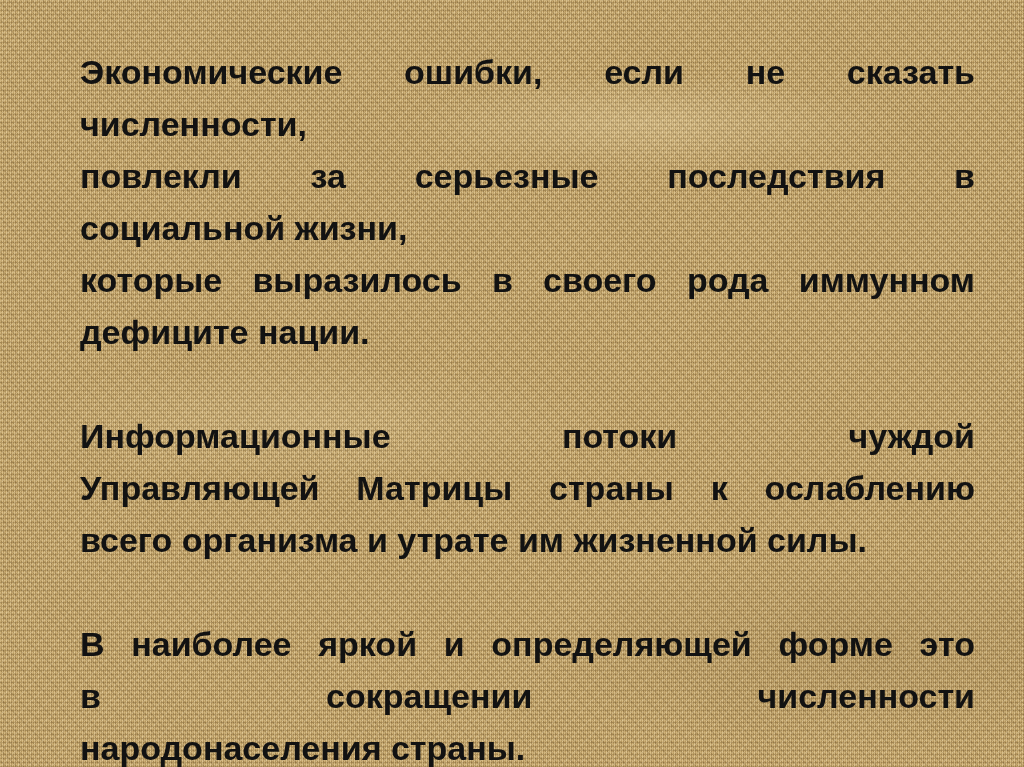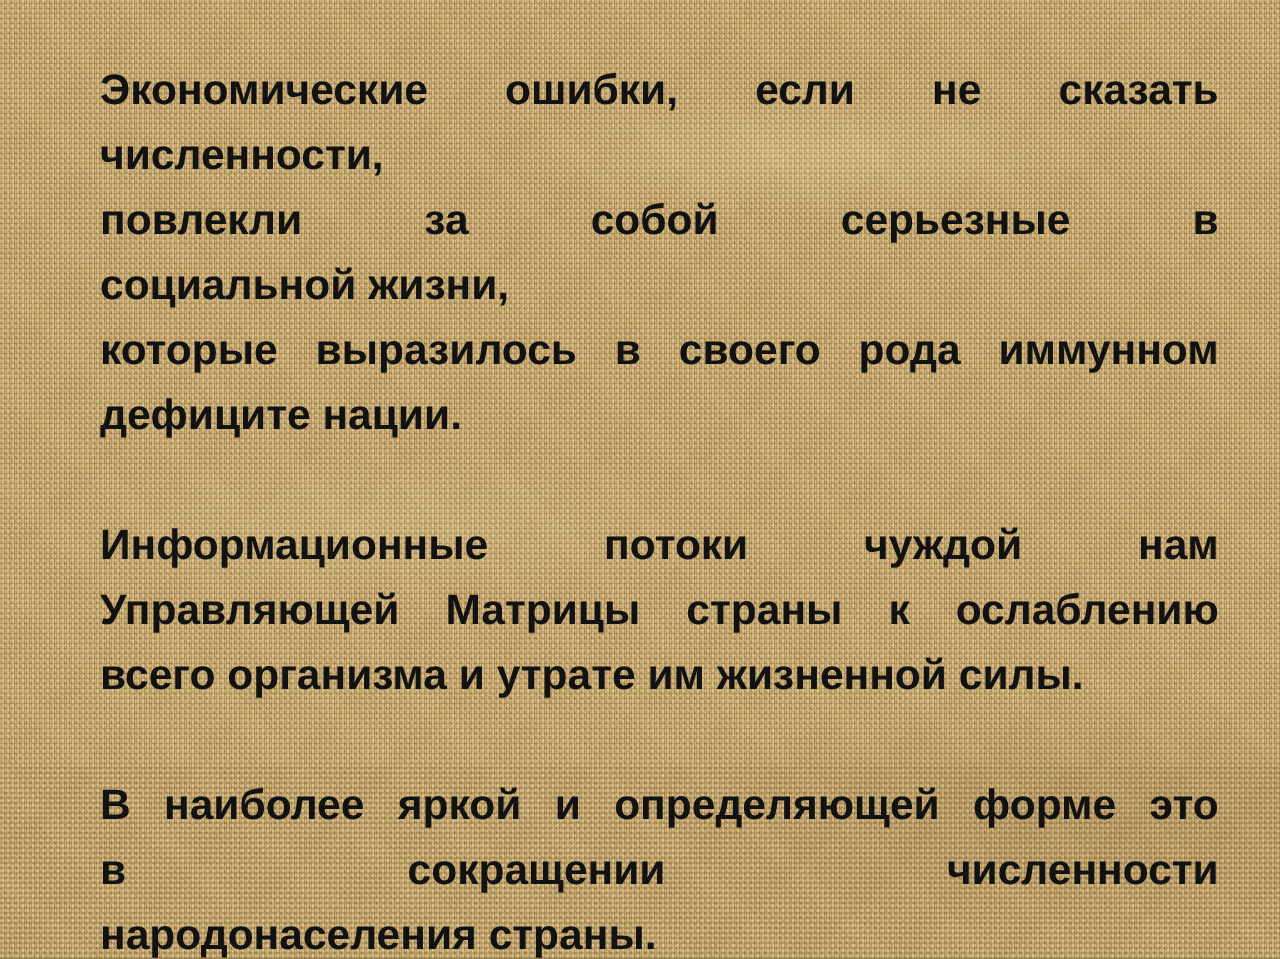--- a/index.html
+++ b/index.html
@@ -54,22 +54,22 @@
           <span>если</span>
           <span>не</span>
           <span>сказать</span>
         </div>
         <div class="line">численности,</div>
       </div>
       <div class="para">
         <div class="line just">
           <span>повлекли</span>
           <span>за</span>
-          <span>собой</span>
           <span>серьезные</span>
+          <span>последствия</span>
           <span>в</span>
         </div>
         <div class="line">социальной жизни,</div>
       </div>
       <div class="para">
         <div class="line just">
           <span>которые</span>
           <span>выразилось</span>
           <span>в</span>
           <span>своего</span>
@@ -77,21 +77,20 @@
           <span>иммунном</span>
         </div>
         <div class="line">дефиците нации.</div>
       </div>
       <div class="para spacer"></div>
       <div class="para">
         <div class="line just">
           <span>Информационные</span>
           <span>потоки</span>
           <span>чуждой</span>
-          <span>нам</span>
         </div>
         <div class="line just">
           <span>Управляющей</span>
           <span>Матрицы</span>
           <span>страны</span>
           <span>к</span>
           <span>ослаблению</span>
         </div>
         <div class="line">всего организма и утрате им жизненной силы.</div>
       </div>

